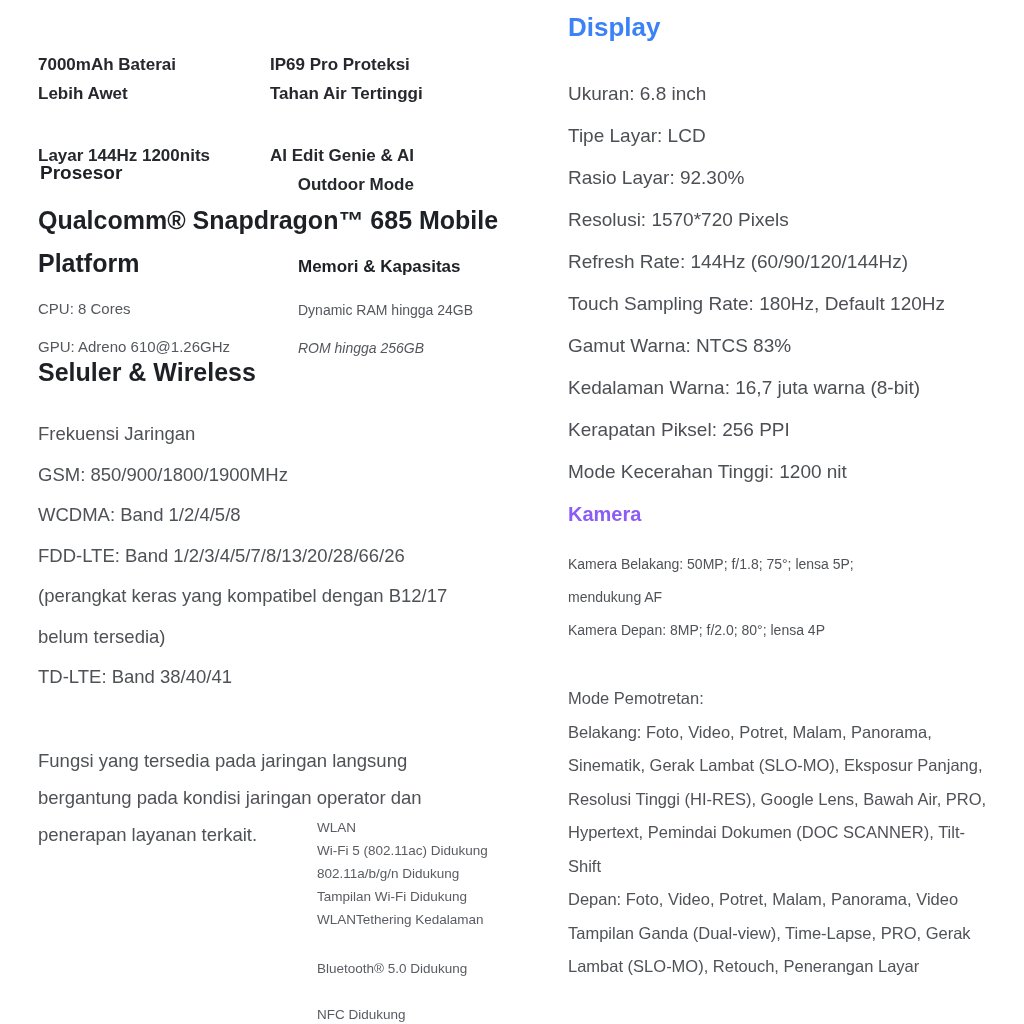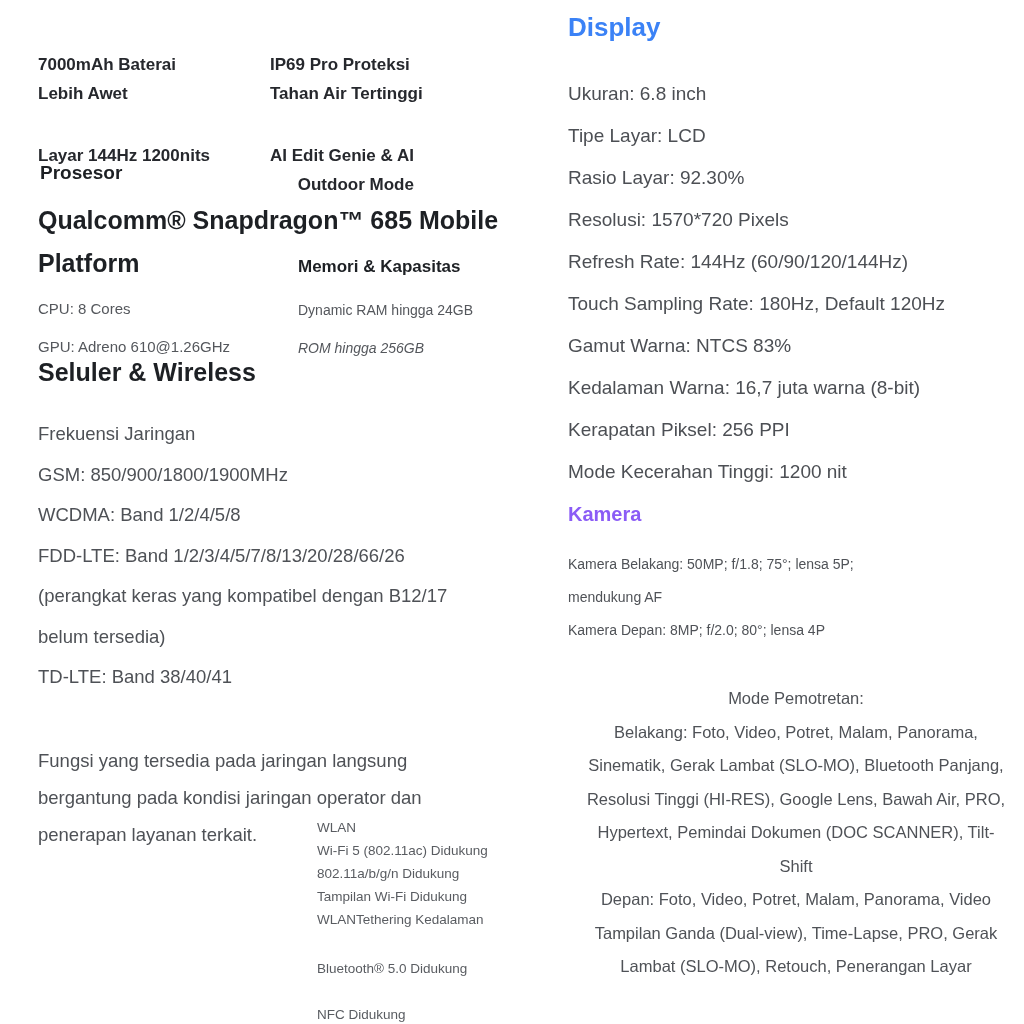--- a/index.html
+++ b/index.html
@@ -49,21 +49,21 @@
 
   .display-specs { left: 568px; top: 73px; width: 450px; font-size: 19px; color: #4c4f54; line-height: 42px; }
   .display-specs div { white-space: nowrap; }
 
   .kamera-title { left: 568px; top: 503px; font-size: 20px; font-weight: 700; color: #8b5cf6; }
 
   .camera-specs { left: 568px; top: 548px; width: 450px; font-size: 14px; color: #4f5257; line-height: 33px; }
   .camera-specs div { white-space: nowrap; }
 
   .modes-block { left: 568px; top: 682px; width: 456px; font-size: 16.5px; color: #4f5257; line-height: 33.5px; }
-  .modes-block div { white-space: nowrap; text-align: center; }
+  .modes-block div { white-space: nowrap; }
 </style>
 </head>
 <body>
 
 <div class="abs features">
   <div class="feature f1">
     <div>7000mAh Baterai</div>
     <div>Lebih Awet</div>
   </div>
   <div class="feature f2">
@@ -137,20 +137,20 @@
 
 <div class="abs camera-specs">
   <div>Kamera Belakang: 50MP; f/1.8; 75°; lensa 5P;</div>
   <div>mendukung AF</div>
   <div>Kamera Depan: 8MP; f/2.0; 80°; lensa 4P</div>
 </div>
 
 <div class="abs modes-block">
   <div>Mode Pemotretan:</div>
   <div>Belakang: Foto, Video, Potret, Malam, Panorama,</div>
-  <div>Sinematik, Gerak Lambat (SLO-MO), Bluetooth Panjang,</div>
+  <div>Sinematik, Gerak Lambat (SLO-MO), Eksposur Panjang,</div>
   <div>Resolusi Tinggi (HI-RES), Google Lens, Bawah Air, PRO,</div>
   <div>Hypertext, Pemindai Dokumen (DOC SCANNER), Tilt-</div>
   <div>Shift</div>
   <div>Depan: Foto, Video, Potret, Malam, Panorama, Video</div>
   <div>Tampilan Ganda (Dual-view), Time-Lapse, PRO, Gerak</div>
   <div>Lambat (SLO-MO), Retouch, Penerangan Layar</div>
 </div>
 
 </body></html>

